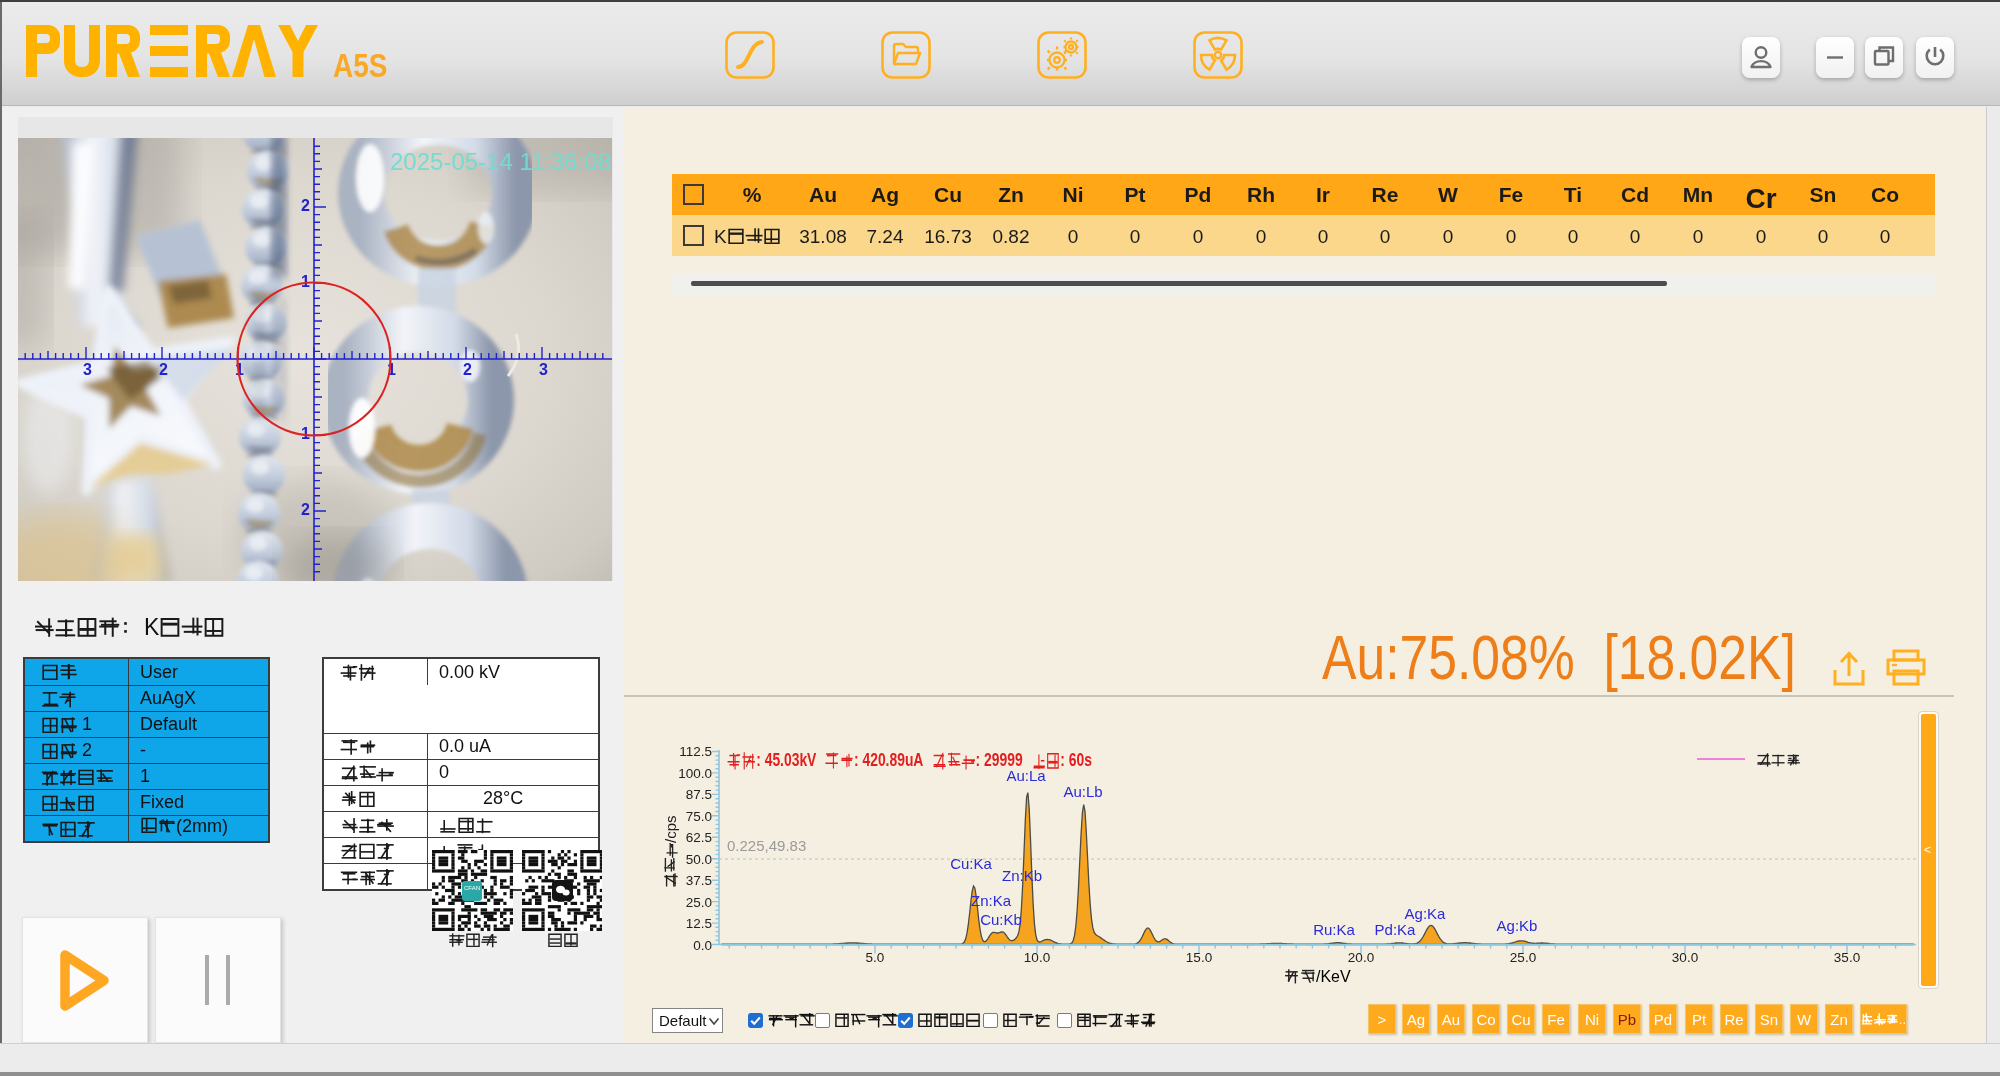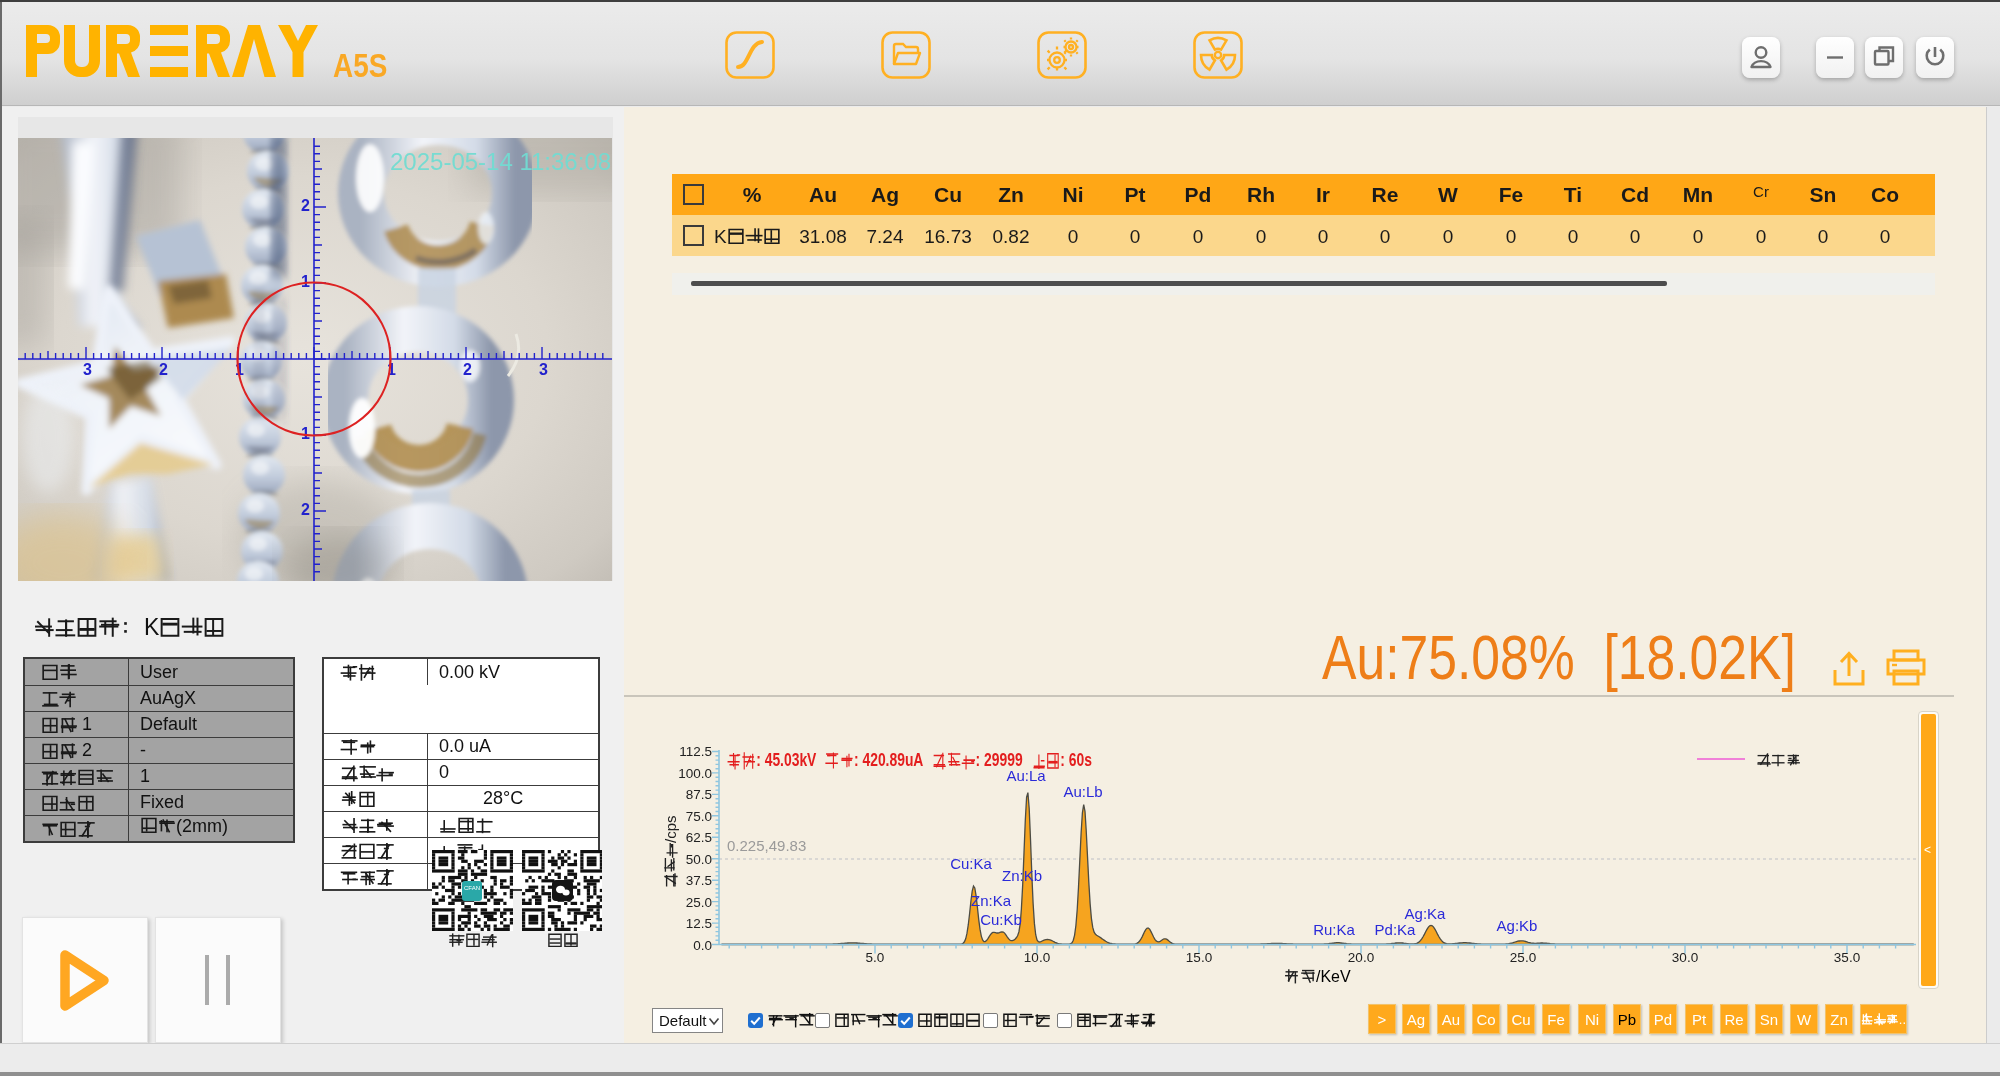--- a/index.html
+++ b/index.html
@@ -284,21 +284,21 @@
         </g>
       </svg><svg width="22" height="22" viewBox="0 0 100 100" style="vertical-align:-0.13em">
         <g fill="none" stroke="#1a1a1a" stroke-width="9" stroke-linecap="square">
           <path d="M12 14 H88 V90 H12 Z"></path>
           <path d="M20 68 H80"></path>
           <path d="M46 22 V82"></path>
         </g>
       </svg></div>
 <style>.itb{font-size:18px;color:#111}</style>
 <div class="itb">
-      <div class="abs" style="left:23px;top:657px;width:272px;border:2px solid #3c3c3c;background:#a3a3a3">
+      <div class="abs" style="left:23px;top:657px;width:247px;border:2px solid #3c3c3c;background:#0ea5e9">
         <div style="display:flex;height:26px;">
           <div style="width:104px;border-right:1px solid #3c3c3c;display:flex;align-items:center;padding-left:16px">
             <svg width="18" height="18" viewBox="0 0 100 100" style="vertical-align:-0.13em">
               <g fill="none" stroke="#1a1a1a" stroke-width="9" stroke-linecap="square">
                 <path d="M12 14 H88 V90 H12 Z"></path>
                 <path d="M20 41 H80"></path>
               </g>
             </svg>
             <svg width="18" height="18" viewBox="0 0 100 100" style="vertical-align:-0.13em">
               <g fill="none" stroke="#1a1a1a" stroke-width="9" stroke-linecap="square">
@@ -1148,21 +1148,21 @@
 <div class="abs" style="left:1104px;top:183px;width:62px;text-align:center;font-size:21px;font-weight:bold;color:#1a1a1a">Pt</div>
 <div class="abs" style="left:1167px;top:183px;width:62px;text-align:center;font-size:21px;font-weight:bold;color:#1a1a1a">Pd</div>
 <div class="abs" style="left:1230px;top:183px;width:62px;text-align:center;font-size:21px;font-weight:bold;color:#1a1a1a">Rh</div>
 <div class="abs" style="left:1292px;top:183px;width:62px;text-align:center;font-size:21px;font-weight:bold;color:#1a1a1a">Ir</div>
 <div class="abs" style="left:1354px;top:183px;width:62px;text-align:center;font-size:21px;font-weight:bold;color:#1a1a1a">Re</div>
 <div class="abs" style="left:1417px;top:183px;width:62px;text-align:center;font-size:21px;font-weight:bold;color:#1a1a1a">W</div>
 <div class="abs" style="left:1480px;top:183px;width:62px;text-align:center;font-size:21px;font-weight:bold;color:#1a1a1a">Fe</div>
 <div class="abs" style="left:1542px;top:183px;width:62px;text-align:center;font-size:21px;font-weight:bold;color:#1a1a1a">Ti</div>
 <div class="abs" style="left:1604px;top:183px;width:62px;text-align:center;font-size:21px;font-weight:bold;color:#1a1a1a">Cd</div>
 <div class="abs" style="left:1667px;top:183px;width:62px;text-align:center;font-size:21px;font-weight:bold;color:#1a1a1a">Mn</div>
-<div class="abs" style="left:1730px;top:183px;width:62px;text-align:center;font-size:15px;font-weight:normal;color:#1a1a1a">Cr</div>
+<div class="abs" style="left:1730px;top:183px;width:62px;text-align:center;font-size:28px;font-weight:bold;color:#1a1a1a">Cr</div>
 <div class="abs" style="left:1792px;top:183px;width:62px;text-align:center;font-size:21px;font-weight:bold;color:#1a1a1a">Sn</div>
 <div class="abs" style="left:1854px;top:183px;width:62px;text-align:center;font-size:21px;font-weight:bold;color:#1a1a1a">Co</div>
 <div class="abs" style="left:714px;top:226px;font-size:19px;color:#1a1a1a">K<svg width="18" height="18" viewBox="0 0 100 100" style="vertical-align:-0.13em">
         <g fill="none" stroke="#1a1a1a" stroke-width="9" stroke-linecap="square">
           <path d="M12 14 H88 V90 H12 Z"></path>
           <path d="M20 39 H80"></path>
           <path d="M20 35 H80"></path>
         </g>
       </svg><svg width="18" height="18" viewBox="0 0 100 100" style="vertical-align:-0.13em">
         <g fill="none" stroke="#1a1a1a" stroke-width="9" stroke-linecap="square">
@@ -1546,21 +1546,21 @@
           <path d="M26 35 H37"></path>
         </g>
       </svg></div>
 <div class="abs" style="left:1368px;top:1004px;width:28px;height:30px;background:#FFA91C;border:1px solid #f3c36a;box-shadow:1px 1px 2px rgba(0,0,0,.2);color:#fff;font-size:15px;display:flex;align-items:center;justify-content:center;white-space:nowrap">&gt;</div>
 <div class="abs" style="left:1402px;top:1004px;width:28px;height:30px;background:#FFA91C;border:1px solid #f3c36a;box-shadow:1px 1px 2px rgba(0,0,0,.2);color:#fff;font-size:15px;display:flex;align-items:center;justify-content:center;white-space:nowrap">Ag</div>
 <div class="abs" style="left:1437px;top:1004px;width:28px;height:30px;background:#FFA91C;border:1px solid #f3c36a;box-shadow:1px 1px 2px rgba(0,0,0,.2);color:#fff;font-size:15px;display:flex;align-items:center;justify-content:center;white-space:nowrap">Au</div>
 <div class="abs" style="left:1472px;top:1004px;width:28px;height:30px;background:#FFA91C;border:1px solid #f3c36a;box-shadow:1px 1px 2px rgba(0,0,0,.2);color:#fff;font-size:15px;display:flex;align-items:center;justify-content:center;white-space:nowrap">Co</div>
 <div class="abs" style="left:1507px;top:1004px;width:28px;height:30px;background:#FFA91C;border:1px solid #f3c36a;box-shadow:1px 1px 2px rgba(0,0,0,.2);color:#fff;font-size:15px;display:flex;align-items:center;justify-content:center;white-space:nowrap">Cu</div>
 <div class="abs" style="left:1542px;top:1004px;width:28px;height:30px;background:#FFA91C;border:1px solid #f3c36a;box-shadow:1px 1px 2px rgba(0,0,0,.2);color:#fff;font-size:15px;display:flex;align-items:center;justify-content:center;white-space:nowrap">Fe</div>
 <div class="abs" style="left:1578px;top:1004px;width:28px;height:30px;background:#FFA91C;border:1px solid #f3c36a;box-shadow:1px 1px 2px rgba(0,0,0,.2);color:#fff;font-size:15px;display:flex;align-items:center;justify-content:center;white-space:nowrap">Ni</div>
-<div class="abs" style="left:1613px;top:1004px;width:28px;height:30px;background:#FFA91C;border:1px solid #f3c36a;box-shadow:1px 1px 2px rgba(0,0,0,.2);color:#000000;font-size:15px;display:flex;align-items:center;justify-content:center;white-space:nowrap">Pb</div>
+<div class="abs" style="left:1613px;top:1004px;width:28px;height:30px;background:#FFA91C;border:1px solid #f3c36a;box-shadow:1px 1px 2px rgba(0,0,0,.2);color:#7f1d1d;font-size:15px;display:flex;align-items:center;justify-content:center;white-space:nowrap">Pb</div>
 <div class="abs" style="left:1649px;top:1004px;width:28px;height:30px;background:#FFA91C;border:1px solid #f3c36a;box-shadow:1px 1px 2px rgba(0,0,0,.2);color:#fff;font-size:15px;display:flex;align-items:center;justify-content:center;white-space:nowrap">Pd</div>
 <div class="abs" style="left:1685px;top:1004px;width:28px;height:30px;background:#FFA91C;border:1px solid #f3c36a;box-shadow:1px 1px 2px rgba(0,0,0,.2);color:#fff;font-size:15px;display:flex;align-items:center;justify-content:center;white-space:nowrap">Pt</div>
 <div class="abs" style="left:1720px;top:1004px;width:28px;height:30px;background:#FFA91C;border:1px solid #f3c36a;box-shadow:1px 1px 2px rgba(0,0,0,.2);color:#fff;font-size:15px;display:flex;align-items:center;justify-content:center;white-space:nowrap">Re</div>
 <div class="abs" style="left:1755px;top:1004px;width:28px;height:30px;background:#FFA91C;border:1px solid #f3c36a;box-shadow:1px 1px 2px rgba(0,0,0,.2);color:#fff;font-size:15px;display:flex;align-items:center;justify-content:center;white-space:nowrap">Sn</div>
 <div class="abs" style="left:1790px;top:1004px;width:28px;height:30px;background:#FFA91C;border:1px solid #f3c36a;box-shadow:1px 1px 2px rgba(0,0,0,.2);color:#fff;font-size:15px;display:flex;align-items:center;justify-content:center;white-space:nowrap">W</div>
 <div class="abs" style="left:1825px;top:1004px;width:28px;height:30px;background:#FFA91C;border:1px solid #f3c36a;box-shadow:1px 1px 2px rgba(0,0,0,.2);color:#fff;font-size:15px;display:flex;align-items:center;justify-content:center;white-space:nowrap">Zn</div>
 <div class="abs" style="left:1860px;top:1004px;width:47px;height:30px;background:#FFA91C;border:1px solid #f3c36a;box-shadow:1px 1px 2px rgba(0,0,0,.2);color:#fff;font-size:13px;display:flex;align-items:center;justify-content:center;white-space:nowrap"><svg width="14" height="14" viewBox="0 0 100 100" style="vertical-align:-0.13em">
         <g fill="none" stroke="#fff" stroke-width="11" stroke-linecap="square">
           <path d="M21 32 H82"></path>
           <path d="M12 64 H86"></path>

